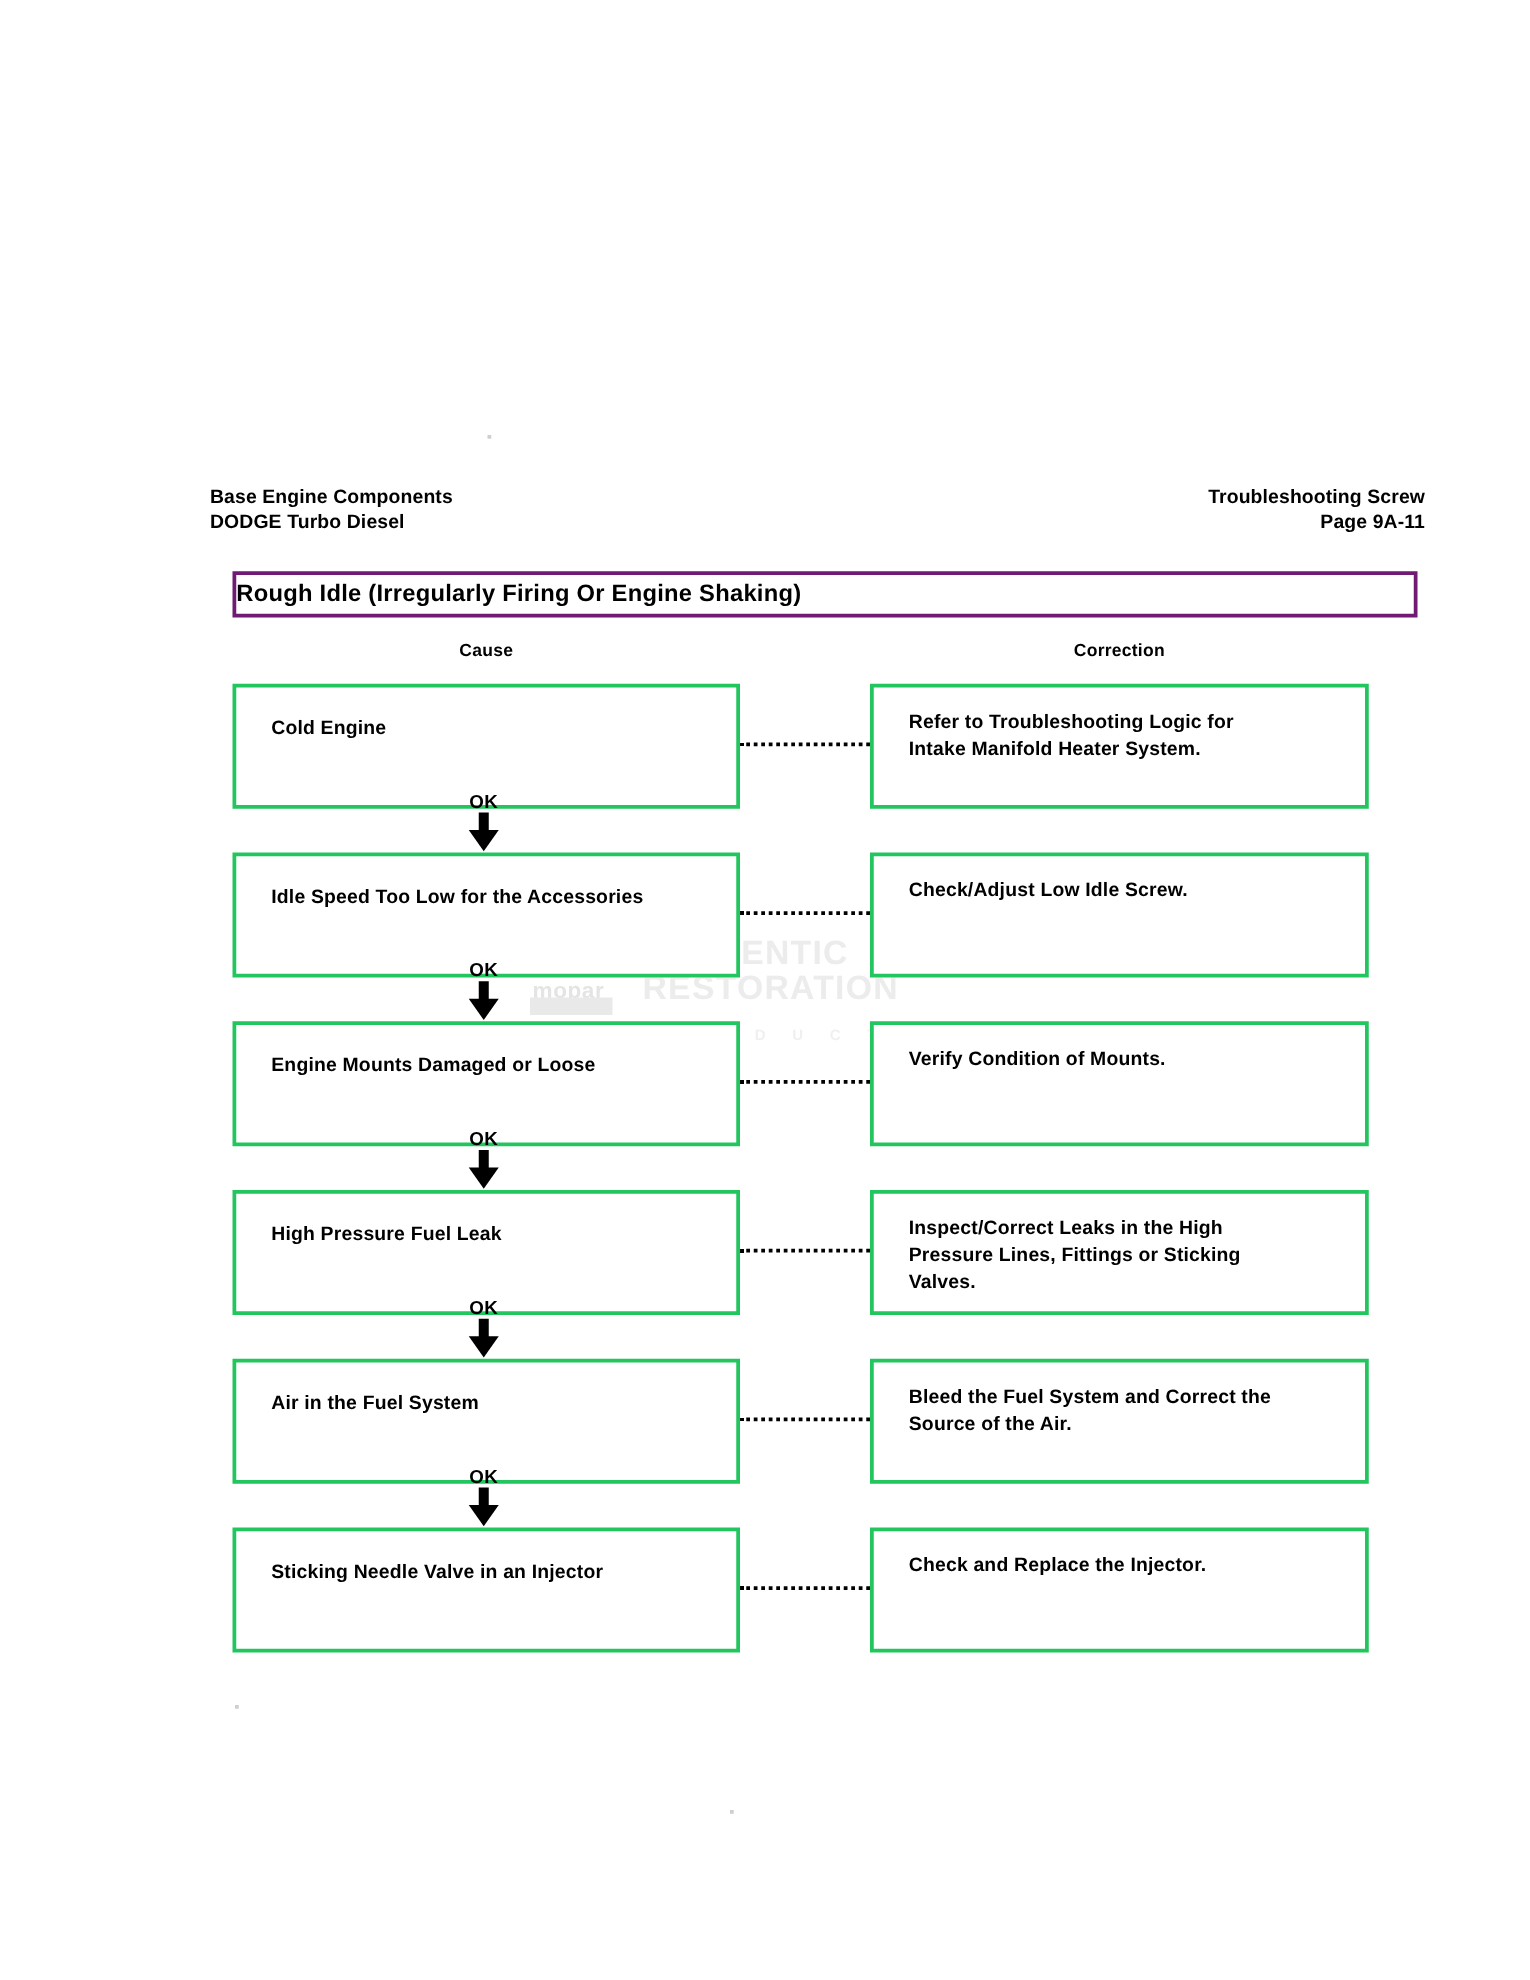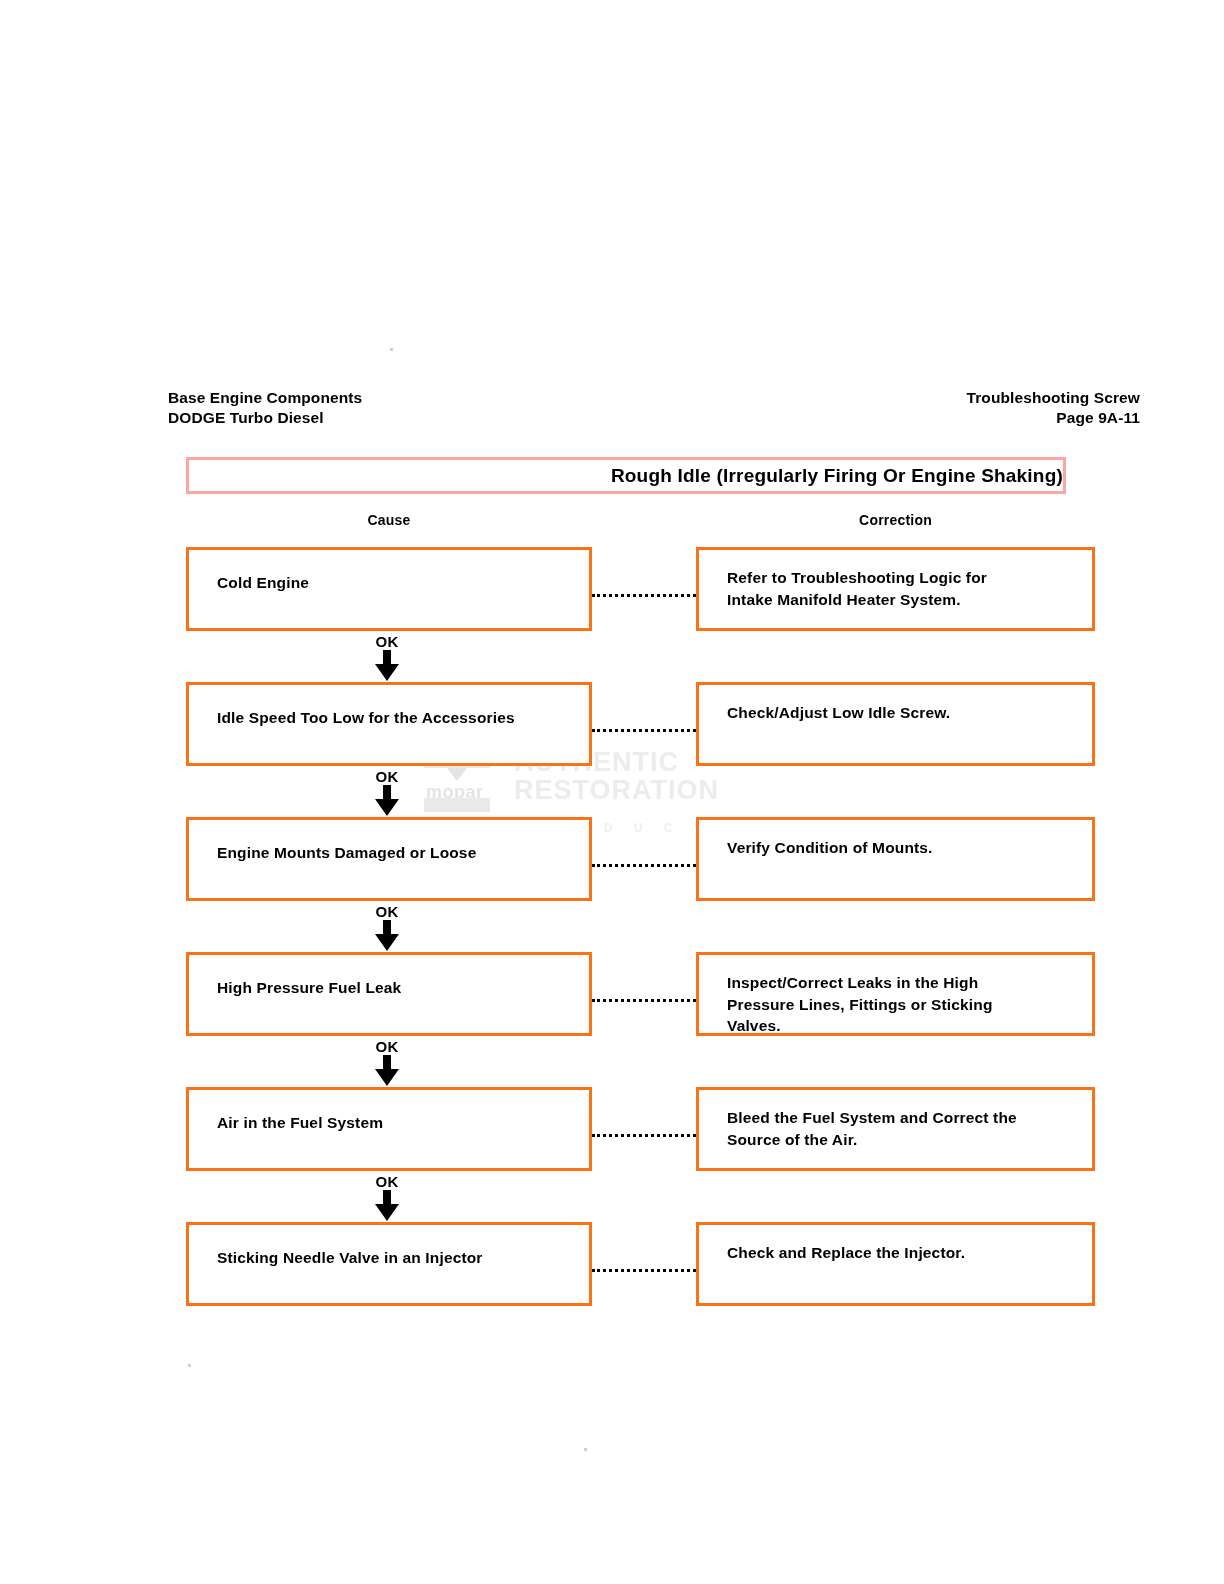--- a/index.html
+++ b/index.html
@@ -41,27 +41,27 @@
     letter-spacing: 0.1px;
   }
   .header-right { text-align: right; }
   .header-line { display: block; white-space: nowrap; }
 
   
   .title-banner {
     position: absolute;
     left: 186px;
     top: 457px;
-    width: 880px;
+    width: 948px;
     height: 37px;
-    border: 3px solid #fca5a5;
+    border: 3px solid #701a75;
     box-sizing: border-box;
     display: flex;
     align-items: center;
-    justify-content: flex-end;
+    justify-content: flex-start;
   }
   .title-banner-text {
     font-size: 19px;
     font-weight: bold;
     letter-spacing: 0.2px;
     white-space: nowrap;
   }
 
   
   .col-head {
@@ -81,24 +81,24 @@
     top: 0;
   }
   .row {
     position: absolute;
     left: 186px;
     width: 909px;
   }
   .box {
     position: absolute;
     top: 0;
-    border: 3px solid #f97316;
+    border: 3px solid #22c55e;
     box-sizing: border-box;
     background: #fff;
-    height: 84px;
+    height: 100px;
   }
   .box.cause {
     left: 0;
     width: 406px;
   }
   .box.correction {
     left: 510px;
     width: 399px;
   }
   .box-text {

